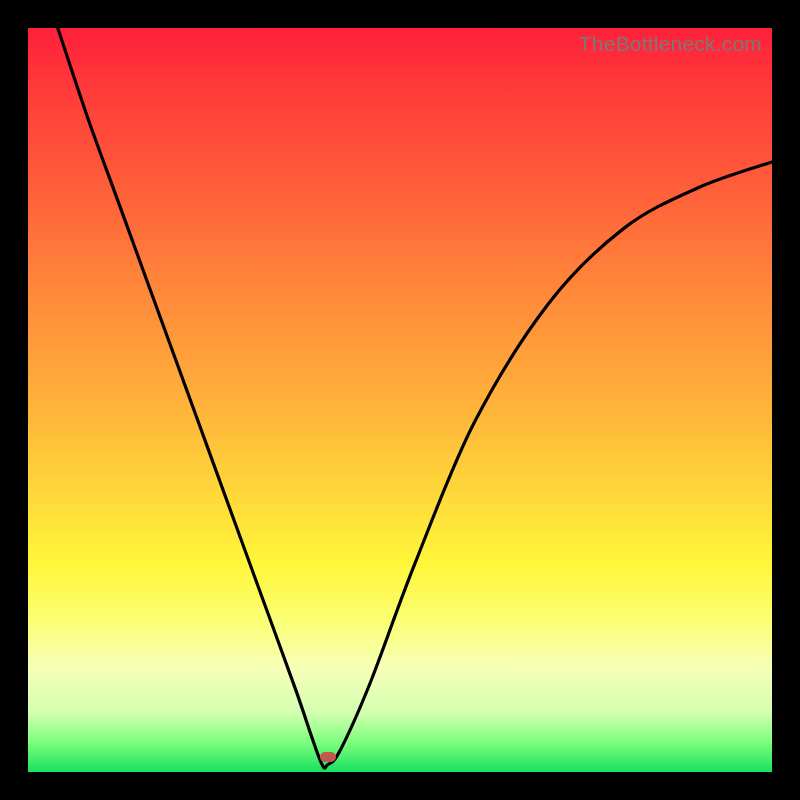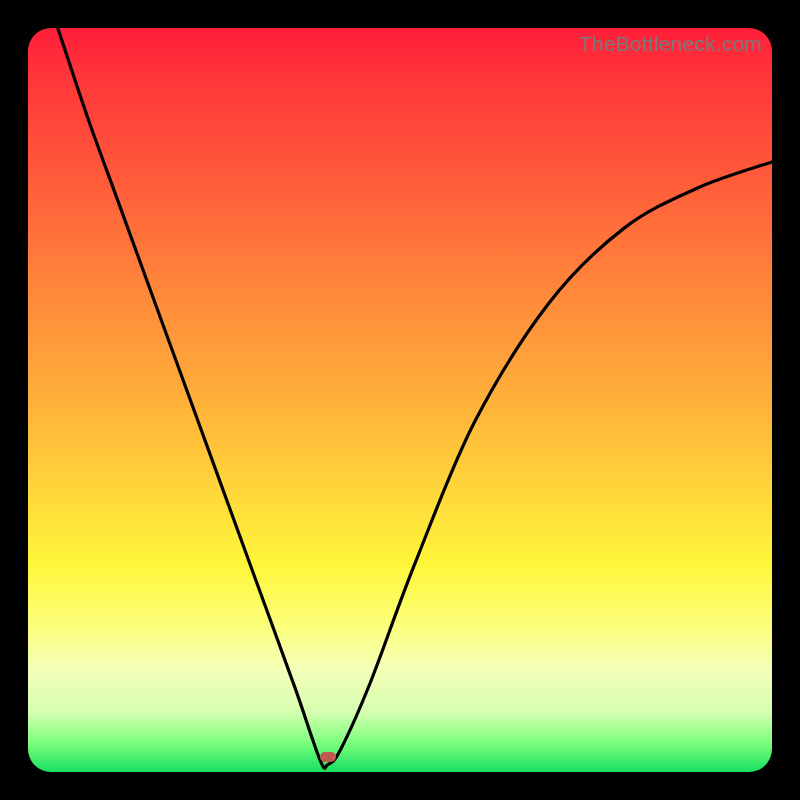--- a/index.html
+++ b/index.html
@@ -35,21 +35,20 @@
       #ff873a 35%,
       #ffb03a 50%,
       #ffd63a 62%,
       #fff63a 72%,
       #fbff77 80%,
       #f6ffb8 86%,
       #d4ffb0 92%,
       #7dff7d 96%,
       #18e060 100%
     );
-    border-radius: 23px;
   }
   .watermark {
     position: absolute;
     top: 4px;
     right: 10px;
     color: #7a7a7a;
     font-size: 21px;
     font-weight: 500;
     letter-spacing: 0.2px;
     user-select: none;

